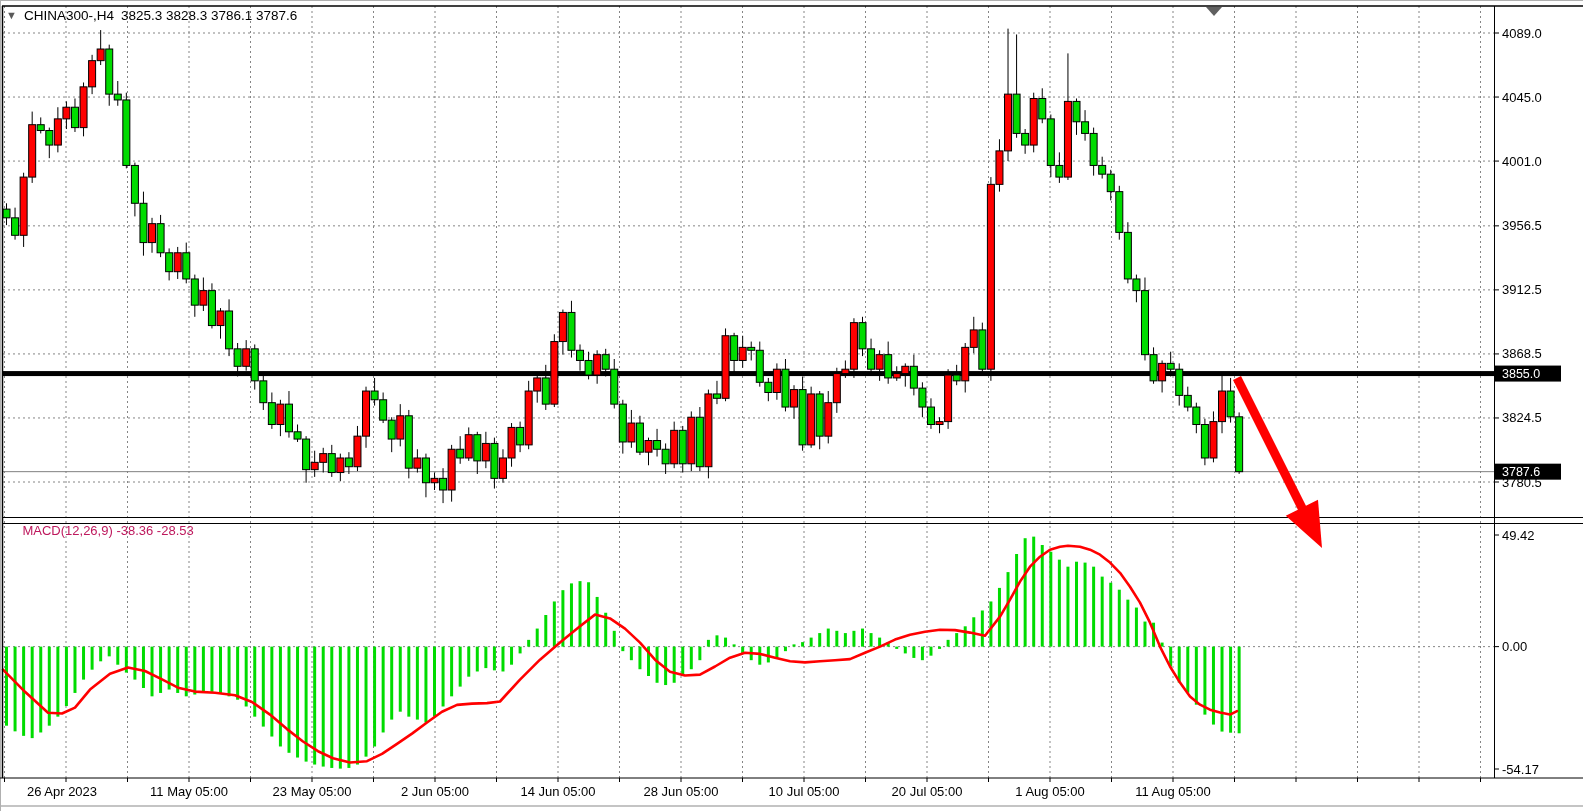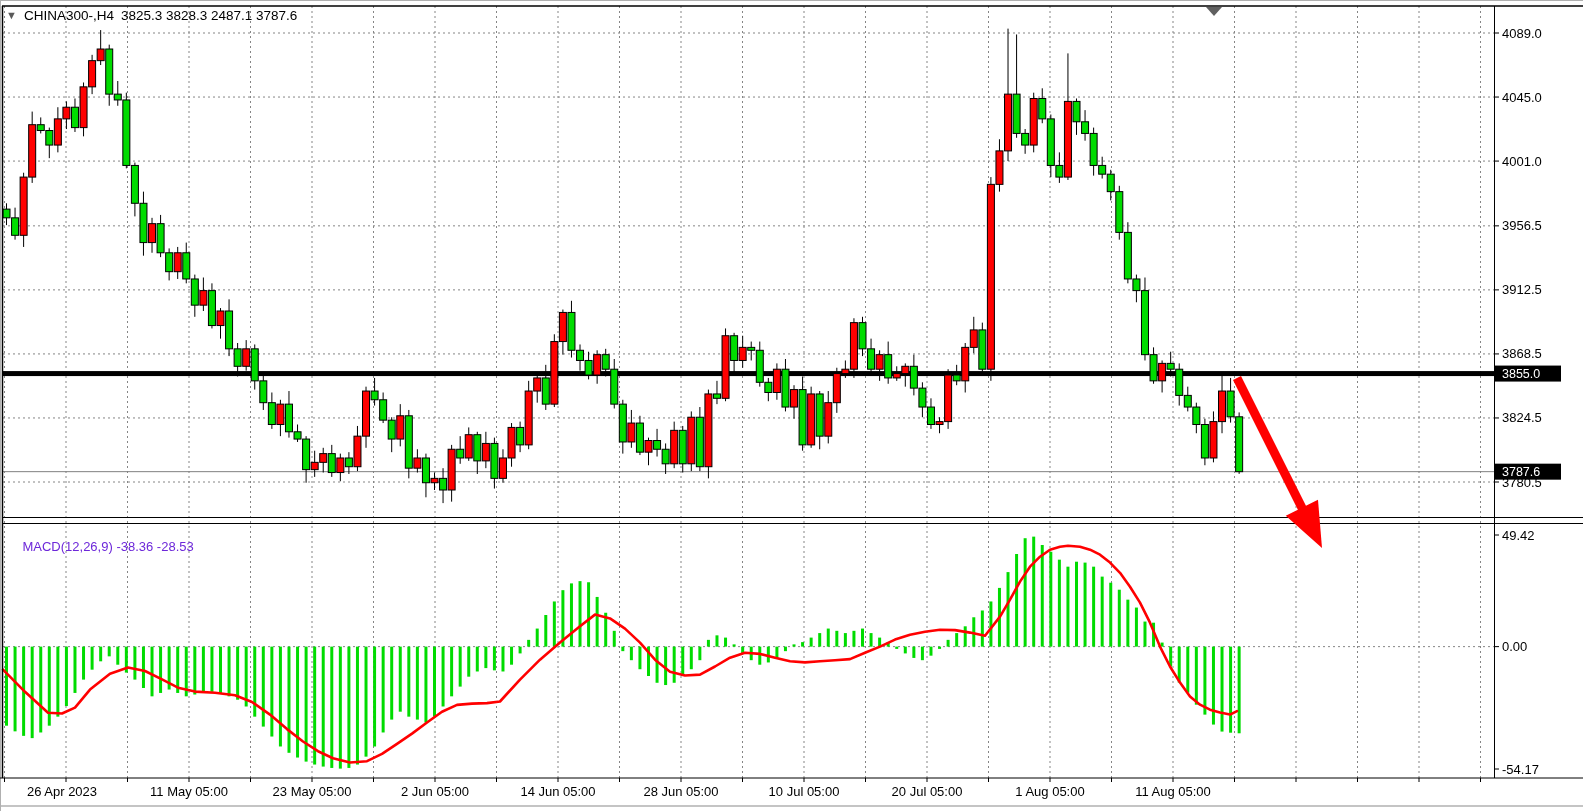--- a/index.html
+++ b/index.html
@@ -1,21 +1,21 @@
 <!DOCTYPE html>
 <html><head>
 <meta charset="utf-8">
 <style>
   html,body{margin:0;padding:0;background:#e8e8e8;}
   .screen{position:relative;width:1583px;height:811px;background:#ffffff;overflow:hidden;
           font-family:"Liberation Sans",sans-serif;}
   svg{position:absolute;left:0;top:0;}
   .hdr{position:absolute;left:6px;top:8px;font-size:13.5px;color:#000;display:flex;align-items:center;gap:7px;white-space:pre;}
   .hdr .tri{font-size:11px;color:#5a5a5a;line-height:1;}
-  .macd-lbl{position:absolute;left:8px;top:524px;font-size:13px;color:#6d28d9;white-space:pre;}
+  .macd-lbl{position:absolute;left:8px;top:508px;font-size:13px;color:#be185d;white-space:pre;}
   .axis-text{font-size:13px;fill:#000;}
   .date-text{font-size:13px;fill:#000;}
   .badge-text{font-size:12.5px;fill:#fff;}
 </style>
 </head>
 <body>
 
 <div class="screen">
   <svg id="chart-svg" width="1583" height="811" viewBox="0 0 1583 811">
     <g id="g-grid">
@@ -583,19 +583,19 @@
     <g id="g-arrow">
         <line x1="1237" y1="378" x2="1303.6642425845016" y2="511.32848516900344" stroke="#ff0000" stroke-width="9"></line>
         <polygon points="1322,548 1317.9750776405003,499.70093168600454 1285.7756987645034,515.800621124003" fill="#ff0000"></polygon>
       </g>
     <g id="g-marker">
         <polygon points="1206,7 1222,7 1214,16" fill="#606060"></polygon>
       </g>
   </svg>
 
   <div class="hdr">
-    <span class="tri">▼</span><span>CHINA300-,H4</span><span>3825.3 3828.3 2487.1 3787.6</span>
+    <span class="tri">▼</span><span>CHINA300-,H4</span><span>3825.3 3828.3 3786.1 3787.6</span>
   </div>
 
   <div class="macd-lbl">
     <span>MACD(12,26,9)</span><span> </span><span>-38.36 -28.53</span>
   </div>
 </div>
 
 </body></html>

